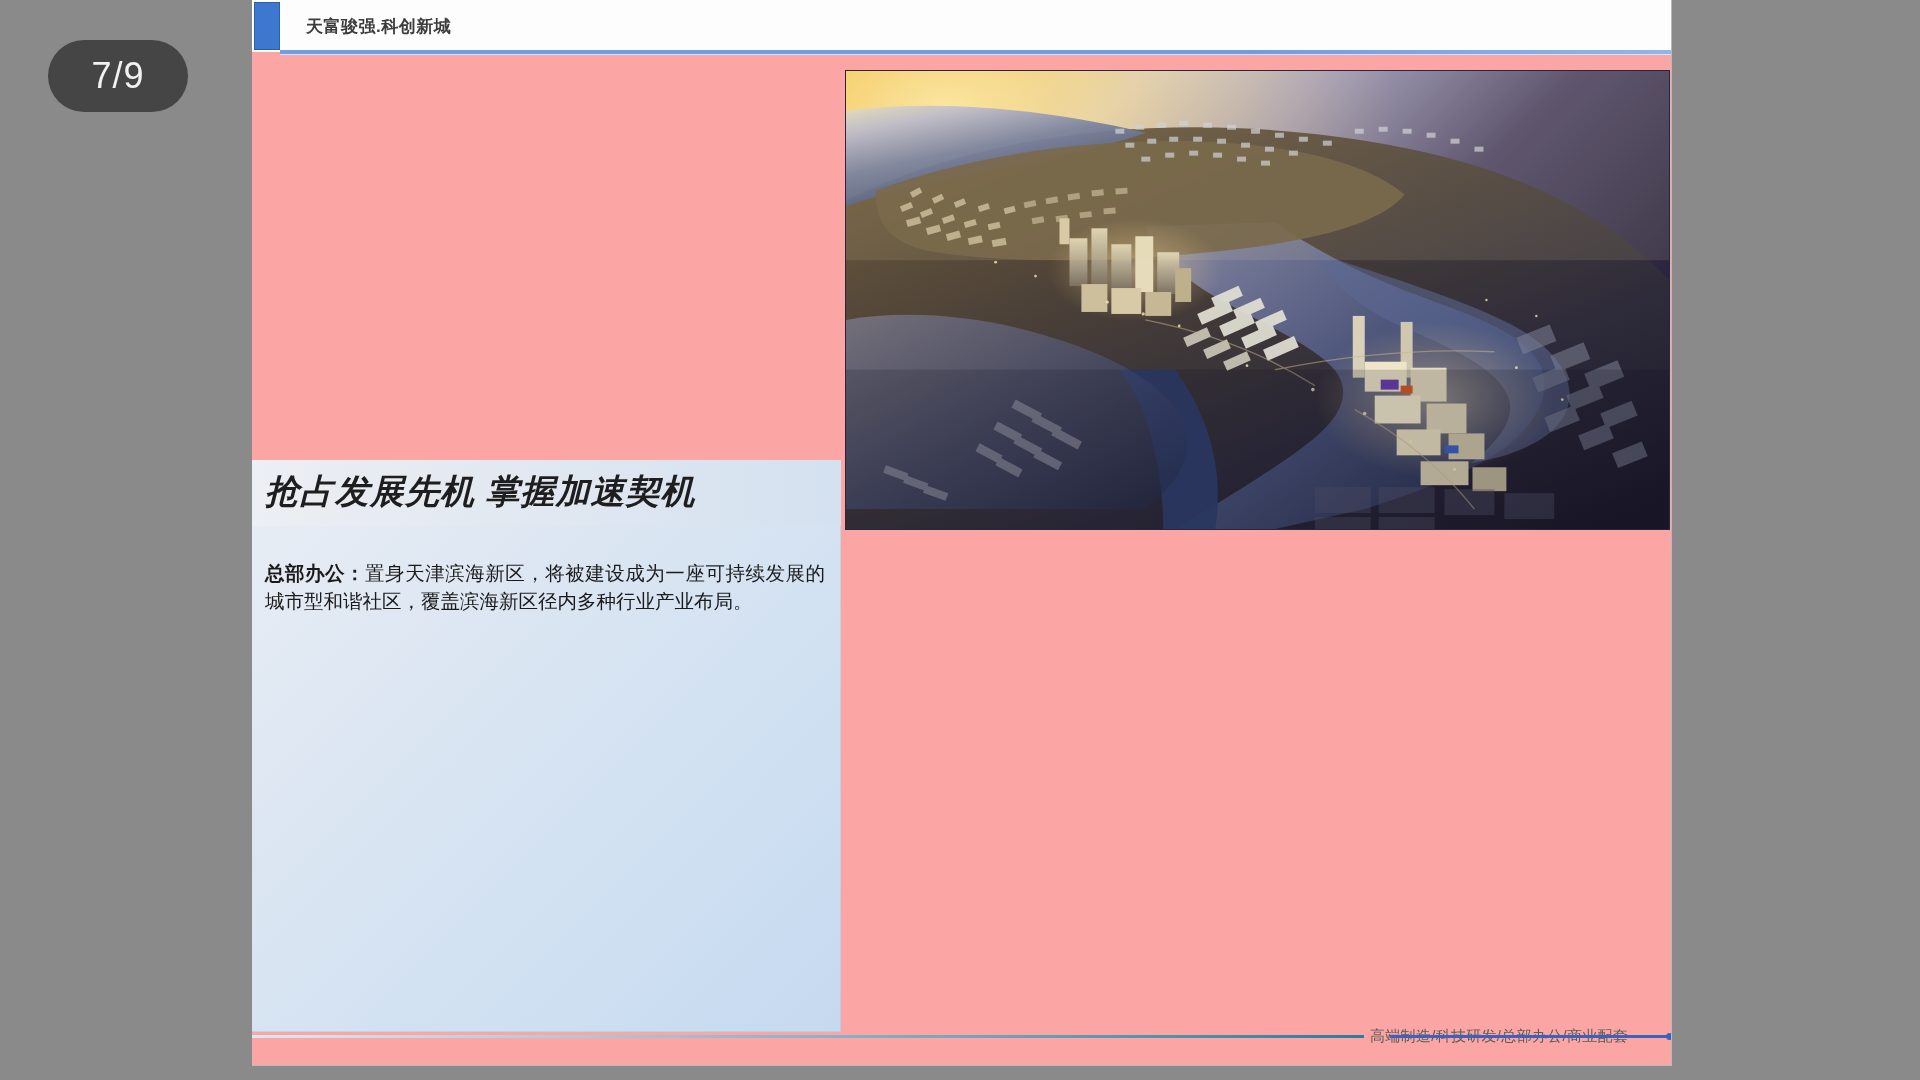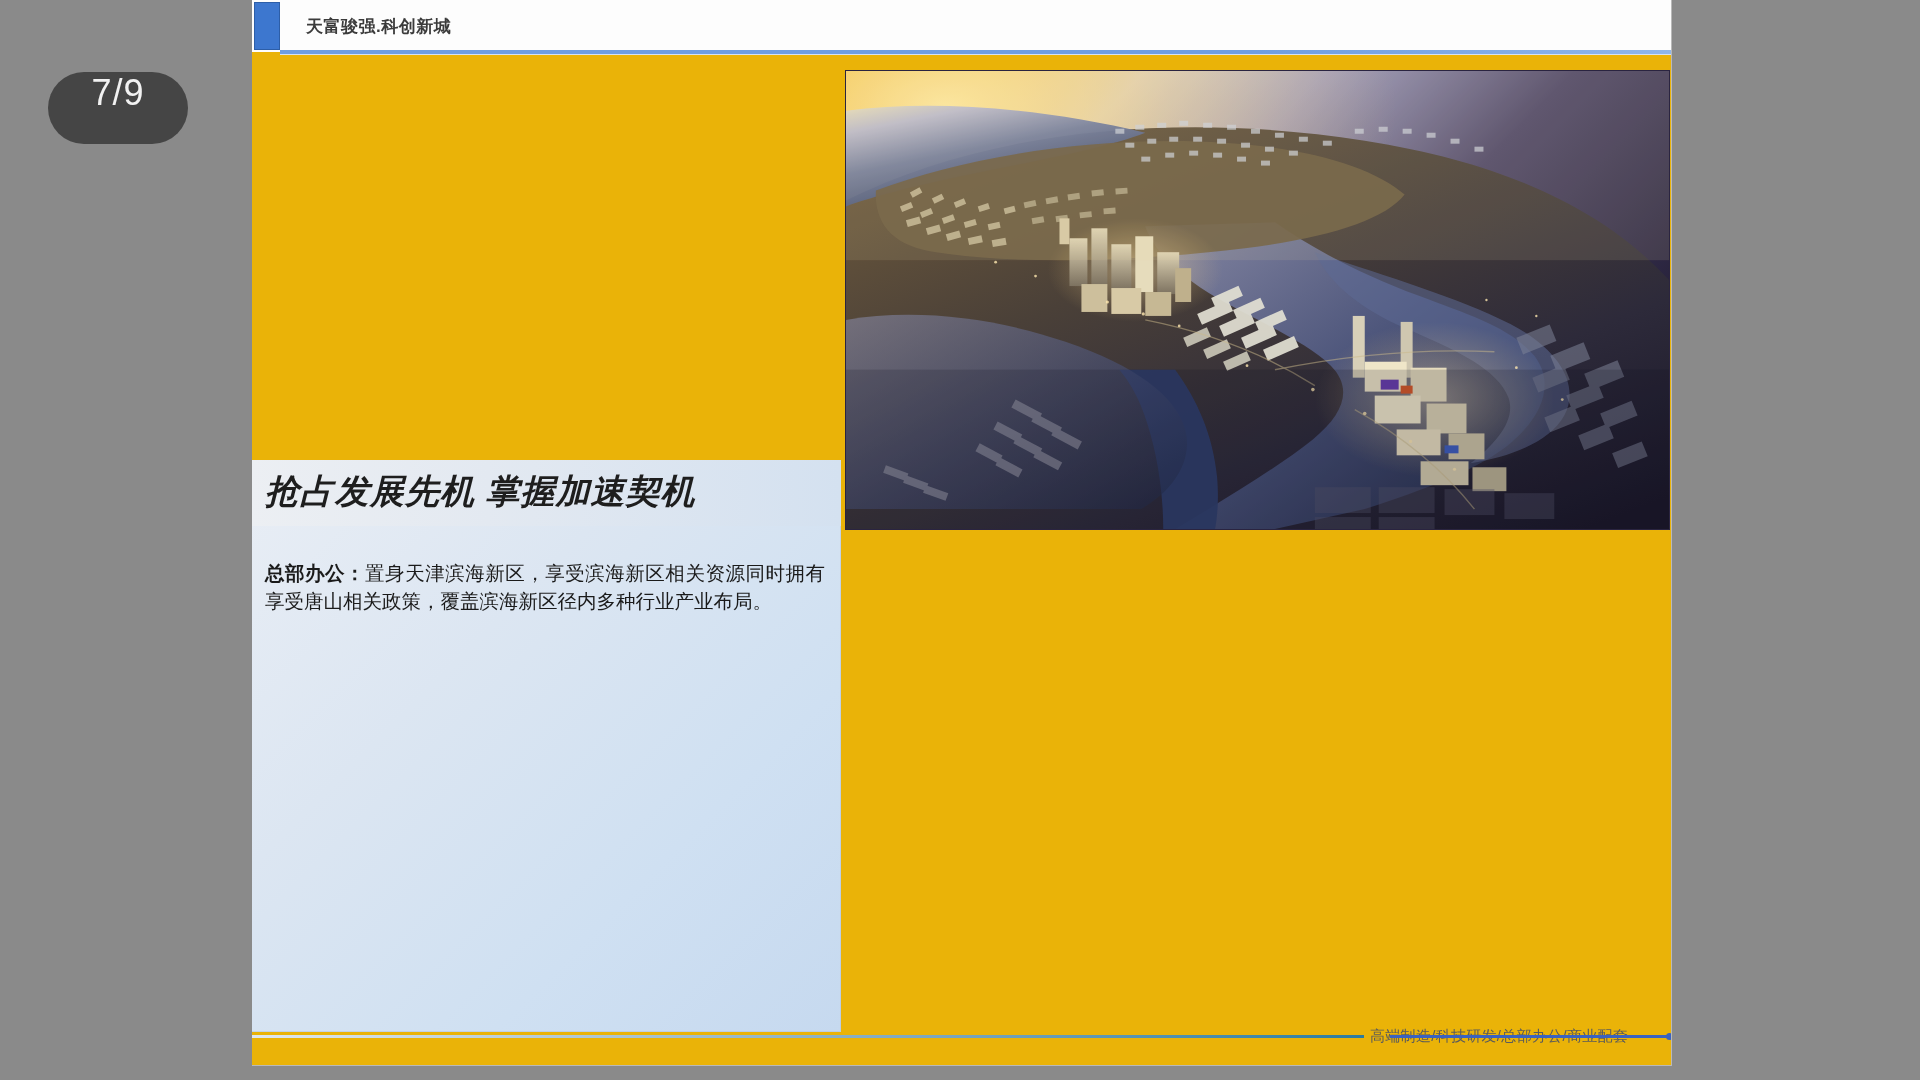--- a/index.html
+++ b/index.html
@@ -10,40 +10,39 @@
     position:relative;
   }
 
   
   .page-badge{
     position:absolute;
     left:48px; top:40px;
     width:140px; height:72px;
     background:#454545;
     border-radius:36px;
-    display:flex; align-items:flex-start; justify-content:center;
+    display:flex; align-items:center; justify-content:center;
     color:#f2f2f2;
     font-size:36px;
     letter-spacing:1px;
-    margin-top:32px;
   }
 
   
   .slide{
     position:absolute;
     left:252px; top:0px;
     width:1420px; height:1066px;
     background:#ffffff;
     border-right:1px solid #b9b9b9;
     border-bottom:1px solid #b9b9b9;
     overflow:hidden;
   }
   .slide-inner{
     position:absolute; inset:0;
-    background:#eab308;
+    background:#fca5a5;
   }
 
   
   .header{
     position:absolute;
     left:0; top:0;
     width:1420px; height:52px;
     background:#fdfdfd;
   }
   .header-bar{
@@ -414,21 +413,21 @@
         <rect x="0" y="300" width="825" height="160" fill="#120f22" opacity="0.18"></rect>
       </svg>
     </div>
 
     <div class="textbox">
       <div class="title-band">
         <h1>抢占发展先机 掌握加速契机</h1>
       </div>
 
       <p class="para para-1">
-        <b>总部办公：</b><span>置身天津滨海新区，享受滨海新区相关资源同时拥有享受唐山相关政策，覆盖滨海新区径内多种行业产业布局。</span>
+        <b>总部办公：</b><span>置身天津滨海新区，将被建设成为一座可持续发展的城市型和谐社区，覆盖滨海新区径内多种行业产业布局。</span>
       </p>
 
     </div>
 
     <div class="footer">
       <div class="footer-line-left"></div>
       <div class="footer-text">高端制造/科技研发/总部办公/商业配套</div>
       <div class="footer-line-right"></div>
       <div class="footer-dot"></div>
     </div>

